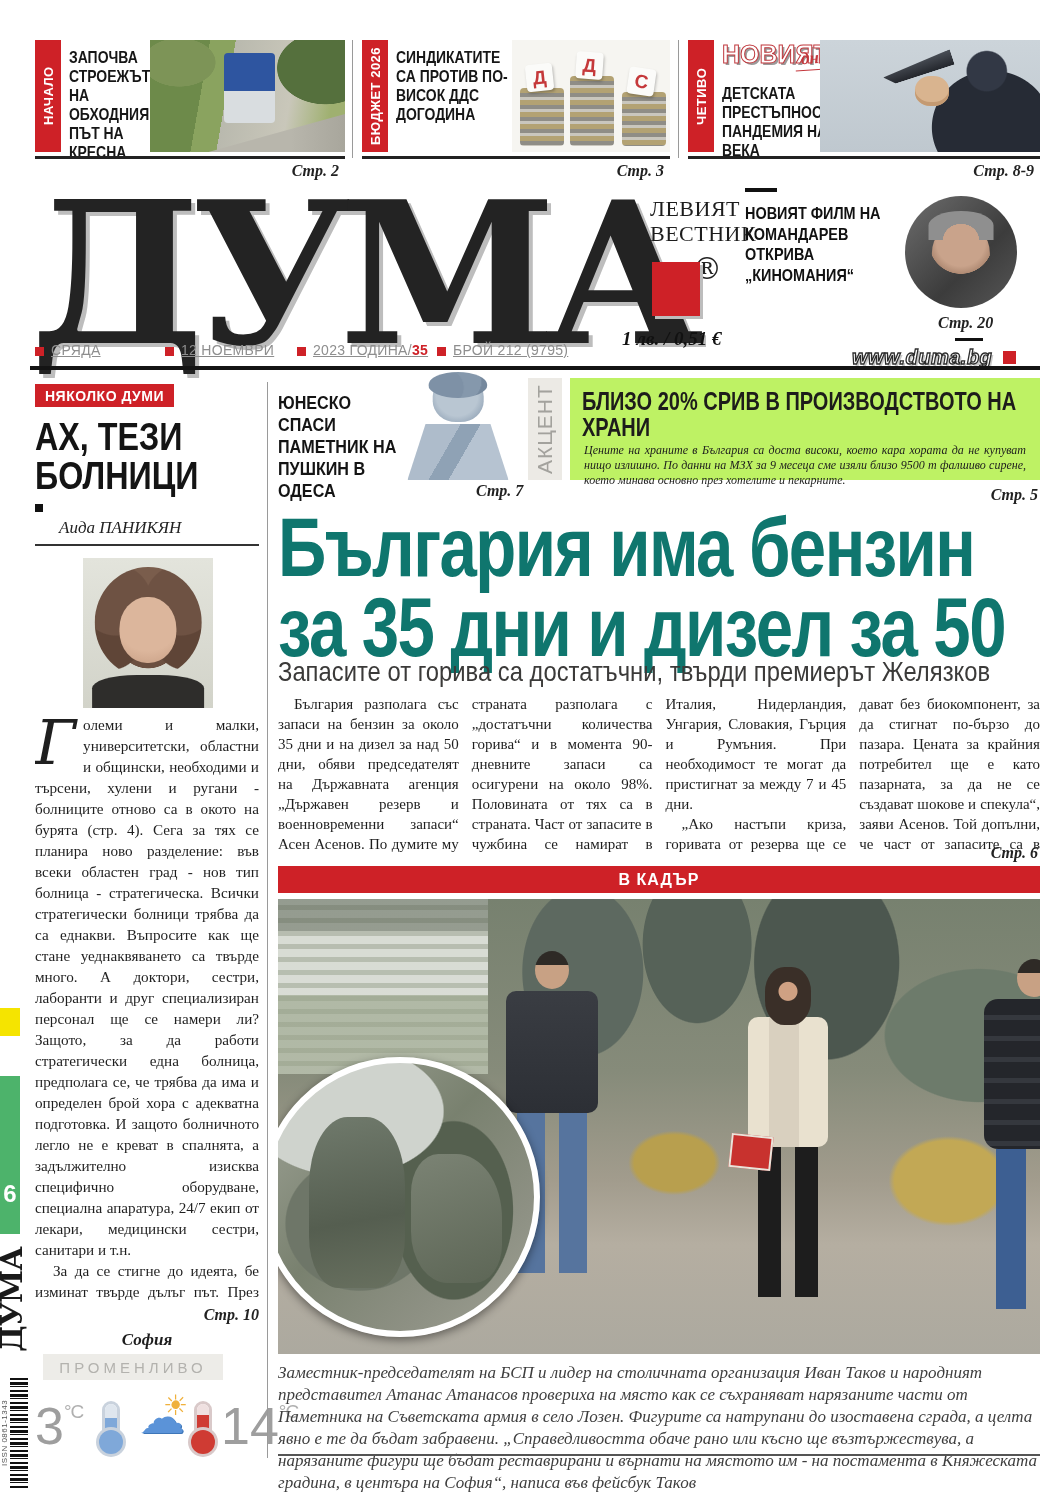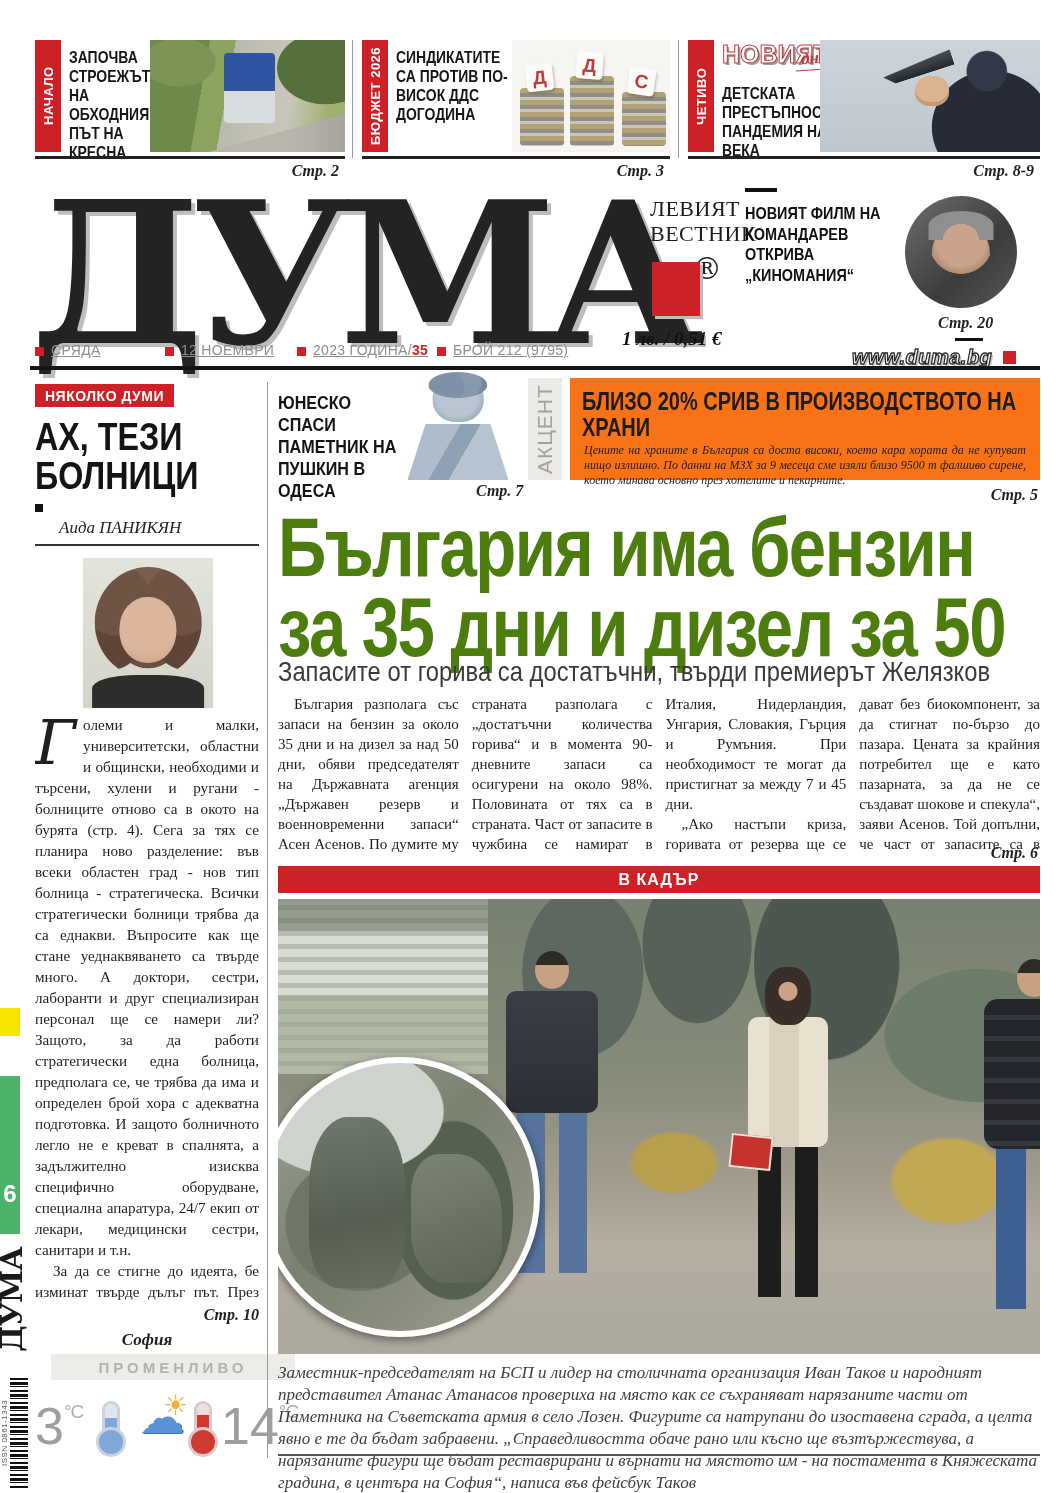--- a/index.html
+++ b/index.html
@@ -32,26 +32,26 @@
   
   .rubric{background:#ce2127;color:#fff;font-weight:700;font-size:14px;letter-spacing:.5px;padding:4px 10px 3px;display:inline-block;}
   .op-title{font-weight:800;font-size:38px;line-height:1.03;color:#141414;}
   .op-body{font-family:"Liberation Serif","DejaVu Serif",serif;font-size:15.2px;line-height:21px;text-align:justify;color:#1f1f1f;}
   .op-body p{margin:0;}
   .op-body p + p{text-indent:18px;}
   .dropcap{float:left;font-family:"DejaVu Serif",serif;font-size:62px;line-height:.82;font-weight:400;margin:4px 7px 0 0;font-style:italic;}
   .hrule{background:#333;height:2px;}
   
   .accent-label{background:#eceae5;color:#a3a29d;font-size:21px;letter-spacing:1px;font-weight:400;}
-  .accent-box{background:#f97316;}
+  .accent-box{background:#bef264;}
   .accent-box-title{font-weight:800;font-size:25px;line-height:1.05;color:#1d1c1b;}
   .accent-box-body{font-family:"Liberation Serif","DejaVu Serif",serif;font-style:italic;font-size:12px;line-height:1.26;color:#1d1d1d;text-align:justify;}
   .unesco-title{font-weight:700;font-size:19px;line-height:1.16;color:#141414;}
   
-  .headline{font-weight:800;font-size:84px;line-height:.95;letter-spacing:-2px;color:#4d7c0f;white-space:nowrap;}
+  .headline{font-weight:800;font-size:84px;line-height:.95;letter-spacing:-2px;color:#0f766e;white-space:nowrap;}
   .subhead{font-size:28px;color:#3b3a39;font-weight:400;}
   .art-body{column-count:4;column-gap:13px;column-fill:auto;height:178px;overflow:hidden;font-family:"Liberation Serif","DejaVu Serif",serif;font-size:15px;line-height:20px;text-align:justify;color:#1e1e1e;}
   .art-body p{margin:0;text-indent:16px;}
   .banner{background:#ce2127;color:#fff;font-weight:700;font-size:16px;letter-spacing:1px;display:flex;align-items:center;justify-content:center;}
   .caption{font-family:"Liberation Serif","DejaVu Serif",serif;font-style:italic;font-size:17px;line-height:1.3;color:#3e3e3e;}
   
   .wx-city{font-family:"Liberation Serif","DejaVu Serif",serif;font-style:italic;font-weight:700;font-size:17px;text-align:center;}
   .wx-cond{background:#edece8;color:#b3b2ae;font-size:15px;letter-spacing:4px;text-align:center;padding:5px 0 4px;}
   .wx-temp{font-size:52px;color:#9e9e9e;line-height:1;}
   .wx-unit{font-size:19px;color:#b0b0b0;vertical-align:26px;letter-spacing:-1px;}
@@ -231,21 +231,21 @@
     <div class="w-face"></div>
     <div class="w-top"></div>
   </div>
   <div class="abs op-body" style="left:0;top:336px;width:224px;height:588px;overflow:hidden;">
     <p><span class="dropcap">Г</span><span>олеми и малки, университетски, областни и общински, необходими и търсени, хулени и ругани - болниците отново са в окото на бурята (стр. 4). Сега за тях се планира ново разделение: във всеки областен град - нов тип болница - стратегическа. Всички стратегически болници трябва да са еднакви. Въпросите как ще стане уеднаквяването са твърде много. А доктори, сестри, лаборанти и друг специализиран персонал ще се намери ли? Защото, за да работи стратегически една болница, предполага се, че трябва да има и определен брой хора с адекватна подготовка. И защото болничното легло не е креват в спалнята, а задължително изисква специфично оборудване, специална апаратура, 24/7 екип от лекари, медицински сестри, санитари и т.н.</span></p>
     <p>За да се стигне до идеята, бе изминат твърде дълъг път. През есента на 2009 г. бе шумно обявено намерението за шест супер болници в шестте региона на страната. Свръхмодерните високотехнологични болници бяха едва ли не крайъгълният камък на тогавашната идея за преструктуриране на болничния сектор. Година-година и половина по-късно се роди нова идея за преструктуриране - по-малките общински болници да станат за долекуване, а част от най-големите да са високотехнологични.</p>
   </div>
   <div class="abs pageref" style="right:0;top:928px;">Стр. 10</div>
 
   <div class="abs wx-city" style="left:0;top:952px;width:224px;">София</div>
-  <div class="abs wx-cond" style="left:16px;top:976px;width:244px;font-weight:bold;">ПРОМЕНЛИВО</div>
+  <div class="abs wx-cond" style="left:8px;top:976px;width:180px;">ПРОМЕНЛИВО</div>
   <div class="abs" style="left:0;top:1014px;width:224px;height:76px;">
     <span class="wx-temp" style="position:absolute;left:0;top:8px;"><span>3</span><span class="wx-unit">°C</span></span>
     <div class="thermo cold" style="position:absolute;left:70px;top:12px;"></div>
     <span class="glyph" style="position:absolute;left:128px;top:0;font-size:28px;color:#f0b13c;">☀</span>
     <span class="glyph" style="position:absolute;left:104px;top:2px;font-size:46px;color:#5b93d8;text-shadow:1px 1px 0 #3e76b8;">☁</span>
     <div class="thermo warm" style="position:absolute;left:162px;top:12px;"></div>
     <span class="wx-temp" style="position:absolute;left:186px;top:8px;"><span>14</span><span class="wx-unit">°C</span></span>
   </div>
 </div>
 

